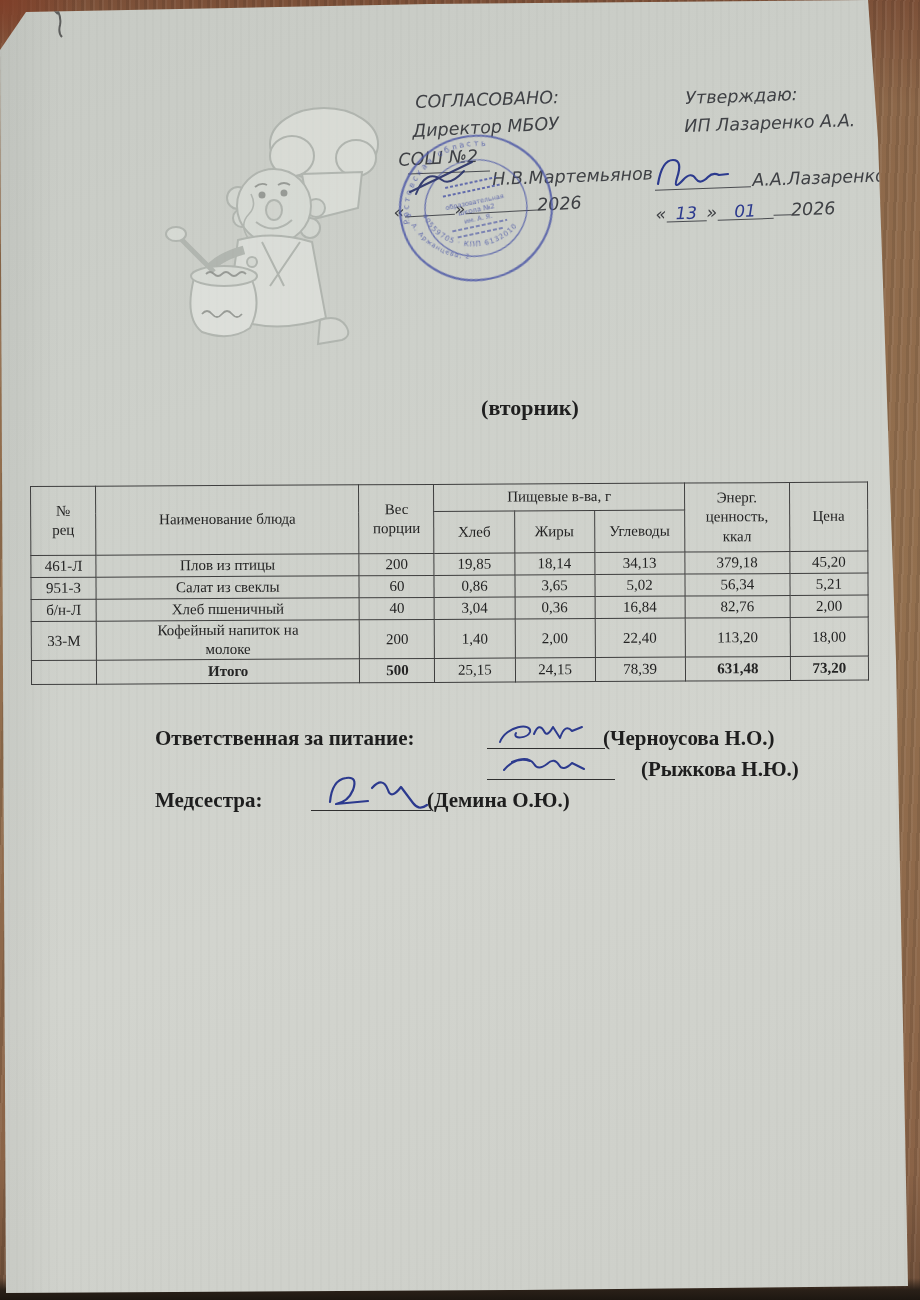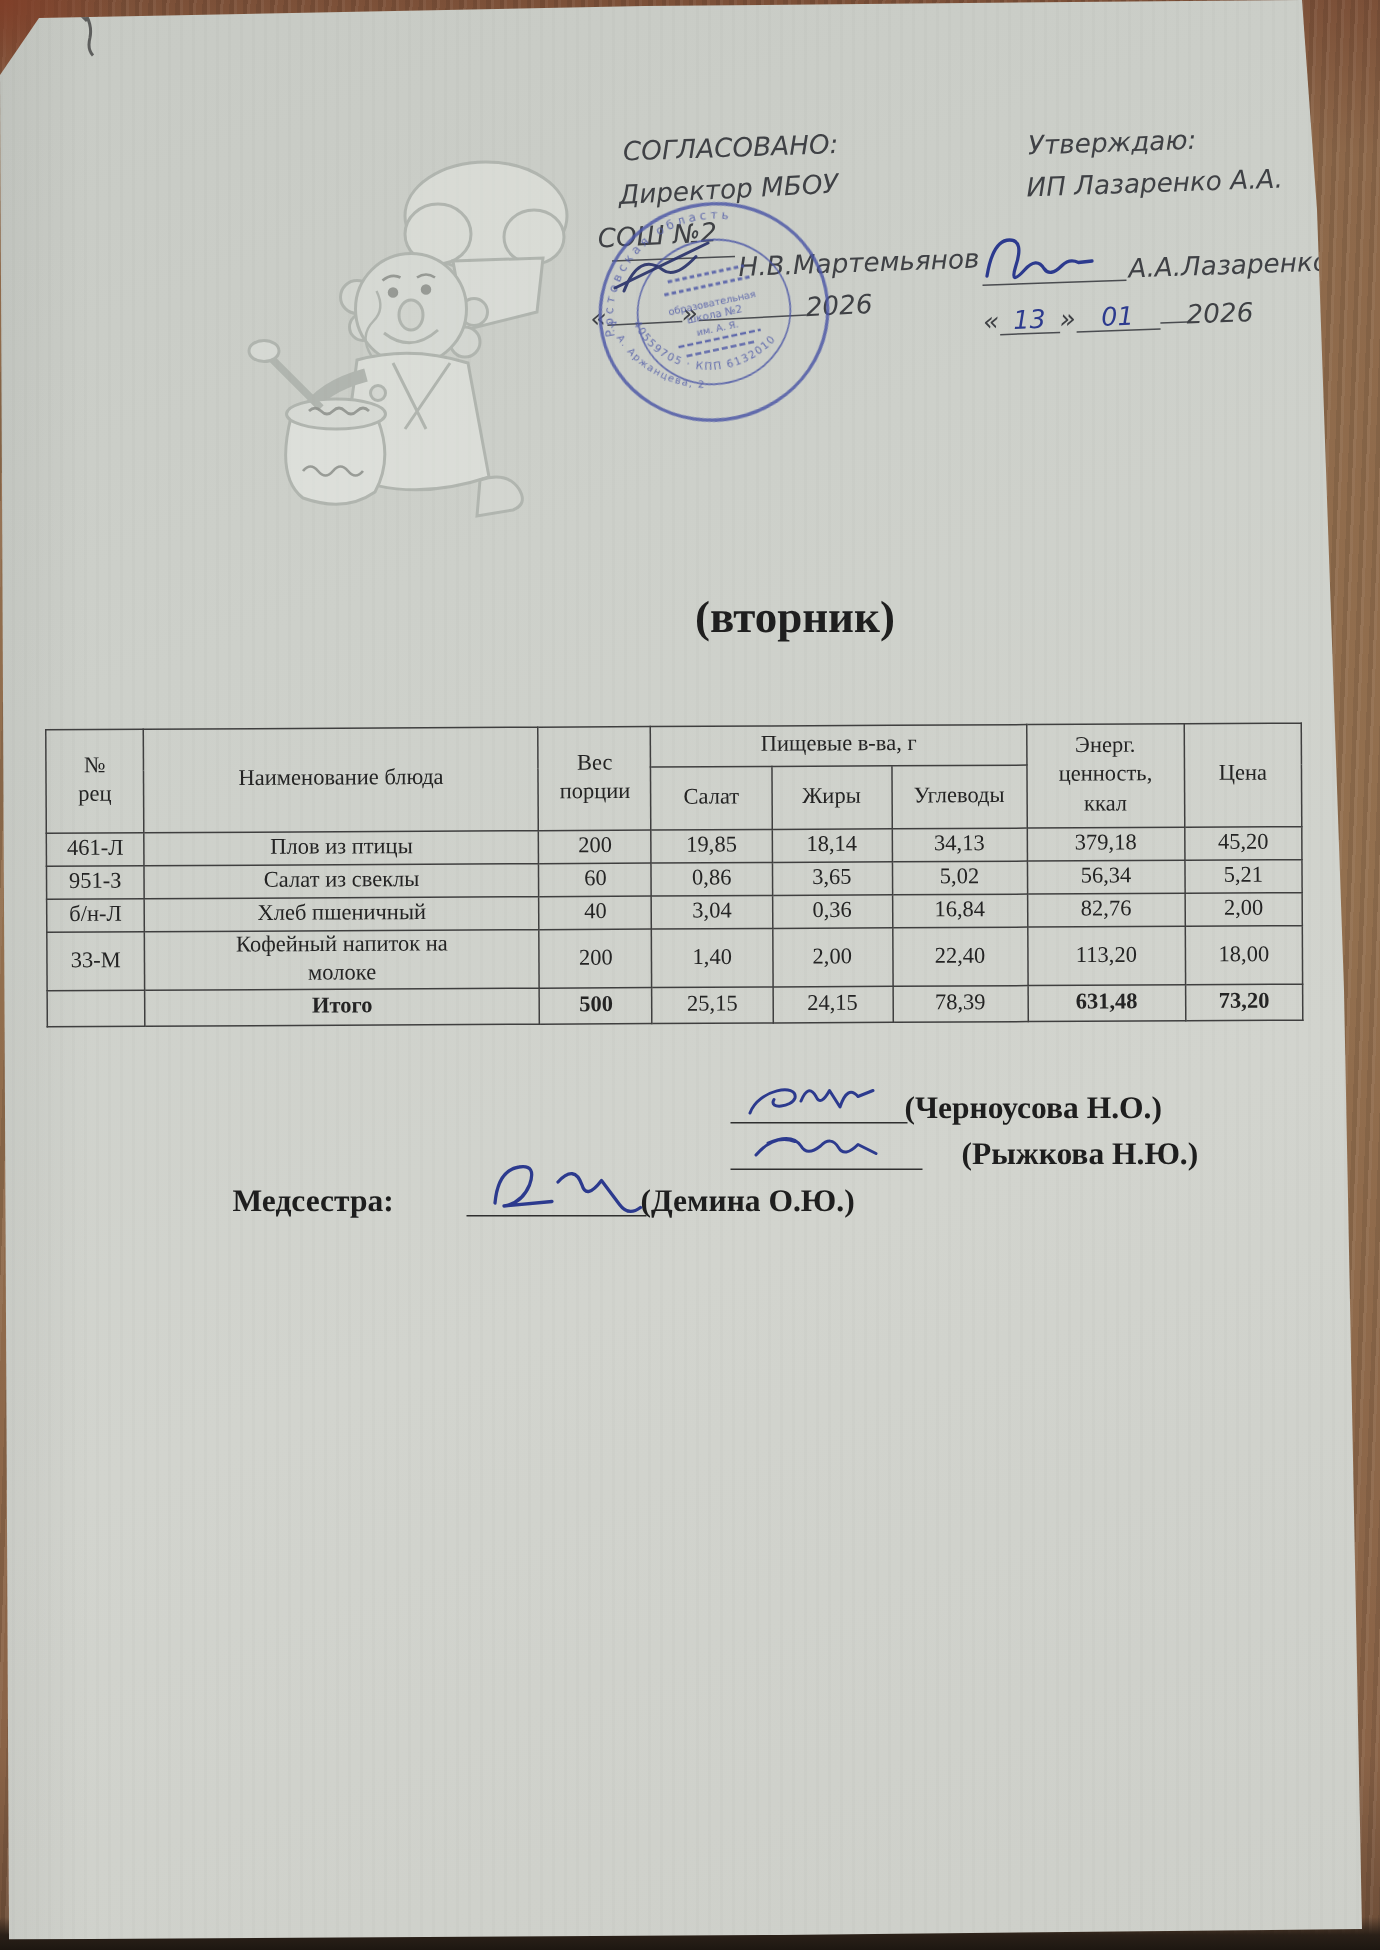--- a/index.html
+++ b/index.html
@@ -23,21 +23,21 @@
   .appr{font-family:"DejaVu Sans",sans-serif;font-style:italic;font-weight:500;
         color:#3f4145;font-size:17.5px;white-space:nowrap;}
   .tilt2{transform:rotate(-2deg);transform-origin:left top;}
   .tilt3{transform:rotate(-3deg);transform-origin:left top;}
   .uline{display:inline-block;border-bottom:1.6px solid #4a4c50;height:1.05em;vertical-align:baseline;}
   .hand{font-family:"DejaVu Sans",sans-serif;font-style:italic;color:#2c3a8e;
         font-size:17px;text-align:center;}
   
   .title{width:400px;text-align:center;color:#1f1f1f;font-weight:bold;}
   .title .t1{font-size:23px;letter-spacing:.3px;}
-  .title .t2{font-size:30px;margin-top:3px;}
+  .title .t2{font-size:22px;margin-top:3px;}
   
   table.menu{border-collapse:collapse;width:838px;table-layout:fixed;
     transform:rotate(-0.3deg);transform-origin:left top;
     font-family:"Liberation Serif",serif;color:#242424;font-size:15px;}
   table.menu th, table.menu td{border:1.5px solid #3f3f3f;text-align:center;
     vertical-align:middle;padding:0 2px;line-height:1.28;}
   table.menu th{font-weight:400;white-space:pre-line;}
   table.menu th.grp{height:26px;}
   table.menu td{height:21px;}
   tr.total td{font-weight:bold;height:23px;}
@@ -164,21 +164,21 @@
       <th rowspan="2">Наименование блюда</th>
       <th rowspan="2">Вес
 порции</th>
       <th colspan="3" class="grp">Пищевые в-ва, г</th>
       <th rowspan="2">Энерг.
 ценность,
 ккал</th>
       <th rowspan="2" class="price-h">Цена</th>
     </tr>
     <tr style="height:42px;">
-      <th>Салат</th>
+      <th>Хлеб</th>
       <th>Жиры</th>
       <th>Углеводы</th>
     </tr>
     <tr>
       <td>461-Л</td>
       <td>Плов из птицы</td>
       <td>200</td>
       <td>19,85</td>
       <td>18,14</td>
       <td>34,13</td>
@@ -221,20 +221,21 @@
       <td>500</td>
       <td class="nrm">25,15</td>
       <td class="nrm">24,15</td>
       <td class="nrm">78,39</td>
       <td>631,48</td>
       <td>73,20</td>
     </tr>
   </tbody>
       </table>
 
+  <div class="abs sigrow" style="left:155px;top:726px;">Ответственная за питание:</div>
   <div class="sig-uline" style="left:487px;top:726px;width:118px;height:22px;"></div>
   <div class="abs sigrow" style="left:603px;top:726px;">(Черноусова Н.О.)</div>
   <svg class="abs ink" style="left:492px;top:718px;" width="116" height="32">
     <path d="M8,24 C14,8 40,4 38,14 C36,20 20,22 24,15 M42,16 q5,-12 10,-3 q3,7 9,-4 l7,11 q5,-15 12,-7 l10,-4" stroke-width="2"></path>
   </svg>
 
   <div class="sig-uline" style="left:487px;top:757px;width:128px;height:22px;"></div>
   <div class="abs sigrow" style="left:641px;top:757px;">(Рыжкова Н.Ю.)</div>
   <svg class="abs ink" style="left:500px;top:752px;" width="108" height="28">
     <path d="M4,18 q12,-14 26,-9 M12,10 q16,-7 22,2 q4,7 13,0 q7,-7 12,1 q4,7 13,-2 l12,6" stroke-width="2"></path>

